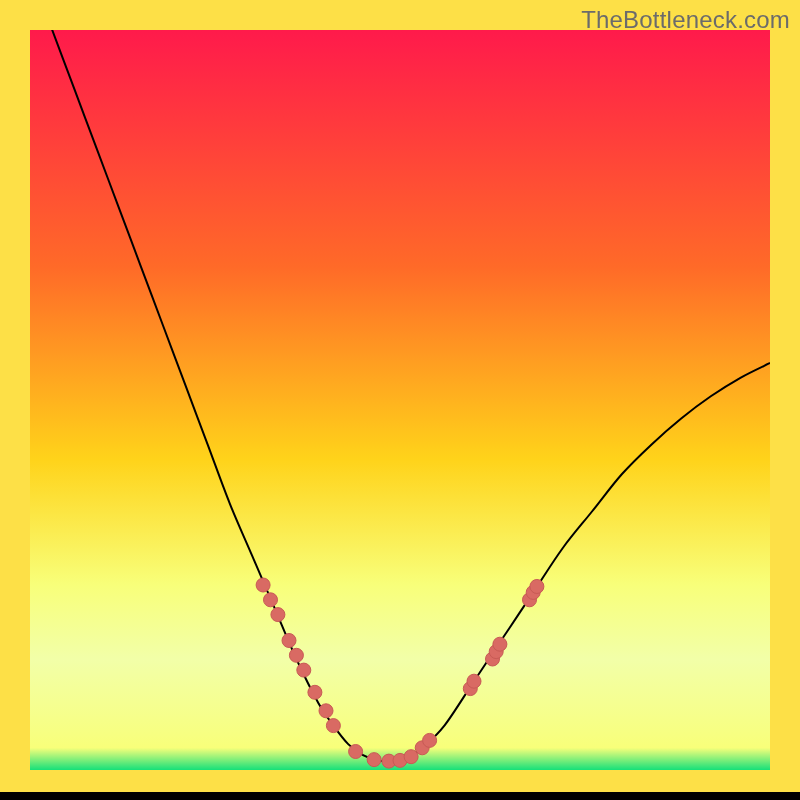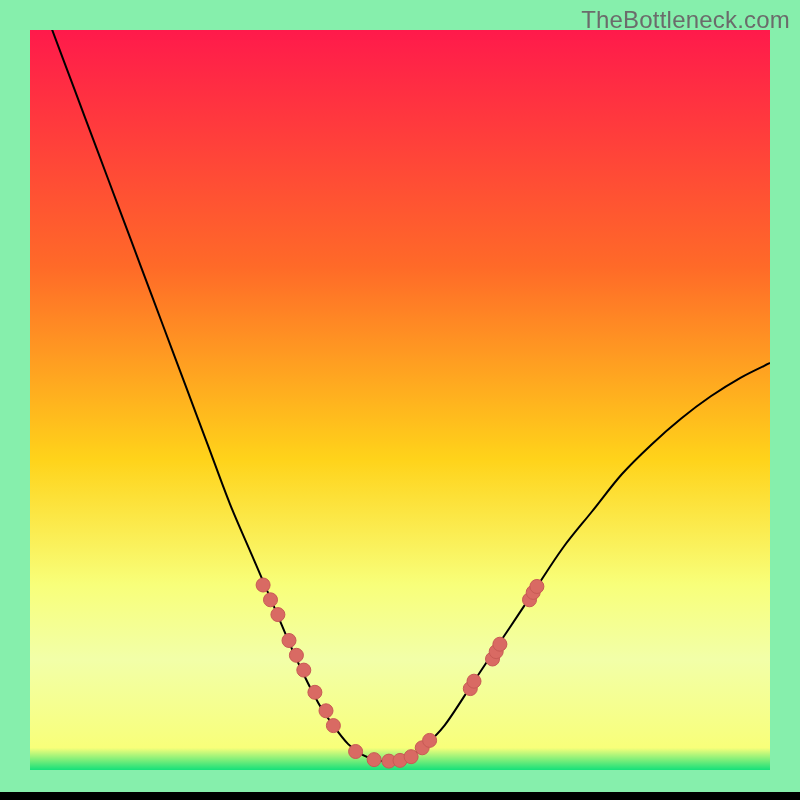--- a/index.html
+++ b/index.html
@@ -8,21 +8,21 @@
     width: 800px;
     height: 800px;
     background: #000;
     font-family: Arial, Helvetica, sans-serif;
     overflow: hidden;
   }
   .stage {
     position: relative;
     width: 800px;
     height: 792px;
-    background: #86efac;
+    background: #fde047;
   }
   .plot {
     position: absolute;
     left: 30px;
     top: 30px;
     width: 740px;
     height: 740px;
   }
   .watermark {
     position: absolute;

